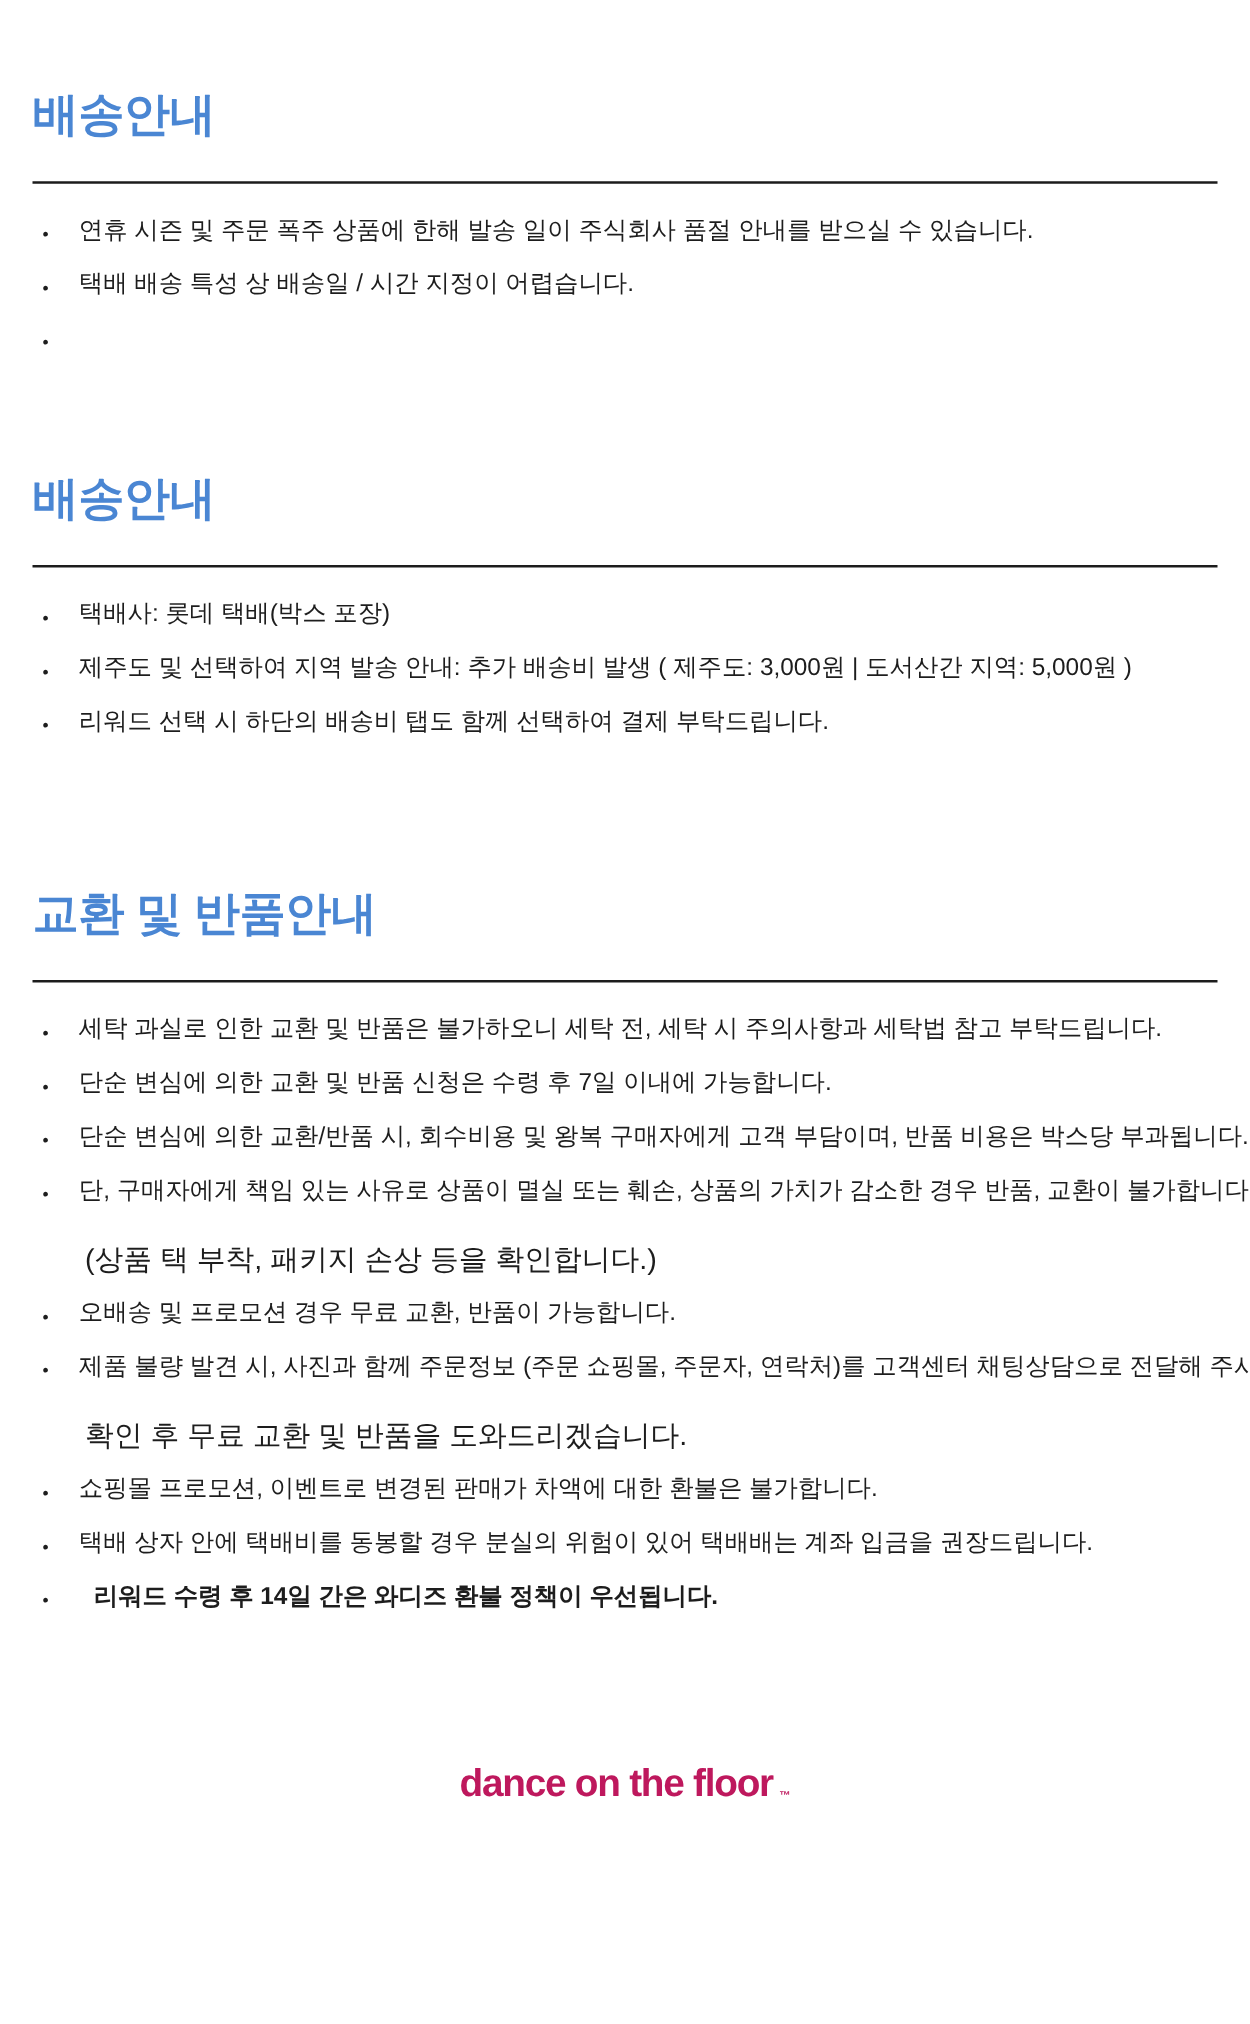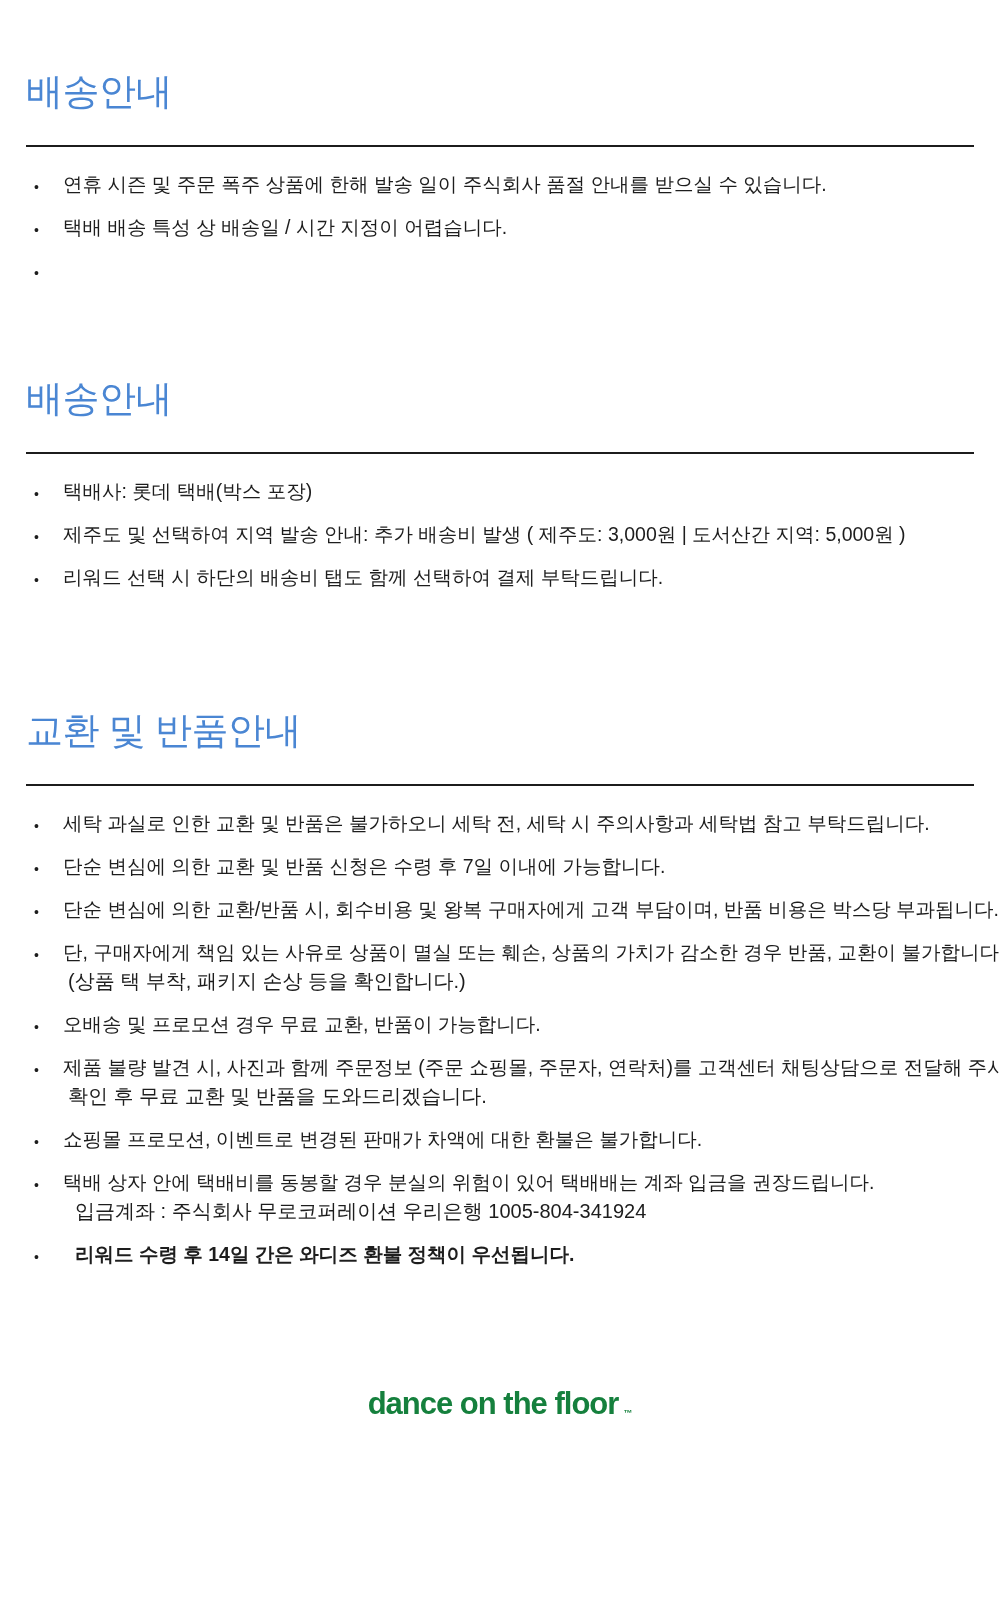--- a/index.html
+++ b/index.html
@@ -15,21 +15,21 @@
     overflow: hidden;
   }
   .content { padding: 0 26px; }
   .sec { display: block; }
   .sec-1 { margin-top: 70px; }
   .sec-2 { margin-top: 139px; }
   .sec-3 { margin-top: 121px; }
   .title {
     font-size: 37px;
     line-height: 44px;
-    font-weight: 400;
+    font-weight: 700;
     letter-spacing: -0.5px;
     color: #4a86d3;
   }
   .rule {
     margin-top: 31px;
     border: none;
     border-top: 2px solid #1c1c1c;
     height: 0;
     width: 100%;
   }
@@ -47,38 +47,38 @@
   }
   .item .dot {
     position: absolute;
     left: 8px;
     top: 3px;
     font-size: 14px;
     color: #1d1d1d;
   }
   .item.bold .txt { font-weight: 700; margin-left: 12px; }
   .cont {
-    font-size: 20px;
+    font-size: 23px;
     line-height: 21px;
-    margin-top: 8px;
+    margin-top: 34px;
     padding-left: 5px;
     white-space: nowrap;
   }
   .cont.deep { padding-left: 12px; }
   .footer {
     margin-top: 123px;
     text-align: center;
   }
   .logo {
     display: inline-block;
     font-size: 31px;
     line-height: 32px;
     font-weight: 800;
     letter-spacing: -1px;
-    color: #15803d;
+    color: #be185d;
     white-space: nowrap;
   }
   .logo .tm {
     font-size: 9px;
     font-weight: 700;
     letter-spacing: 0;
     margin-left: 5px;
     position: relative;
     top: 2px;
   }
@@ -156,21 +156,20 @@
           <span class="txt">제품 불량 발견 시, 사진과 함께 주문정보 (주문 쇼핑몰, 주문자, 연락처)를 고객센터 채팅상담으로 전달해 주시면,</span>
           <div class="cont">확인 후 무료 교환 및 반품을 도와드리겠습니다.</div>
         </li>
         <li class="item">
           <span class="dot">•</span>
           <span class="txt">쇼핑몰 프로모션, 이벤트로 변경된 판매가 차액에 대한 환불은 불가합니다.</span>
         </li>
         <li class="item">
           <span class="dot">•</span>
           <span class="txt">택배 상자 안에 택배비를 동봉할 경우 분실의 위험이 있어 택배배는 계좌 입금을 권장드립니다.</span>
-          <div class="cont deep">입금계좌 : 주식회사 무로코퍼레이션 우리은행 1005-804-341924</div>
         </li>
         <li class="item bold">
           <span class="dot">•</span>
           <span class="txt">리워드 수령 후 14일 간은 와디즈 환불 정책이 우선됩니다.</span>
         </li>
       </ul>
     </section>
 
     <div class="footer">
       <div class="logo">

